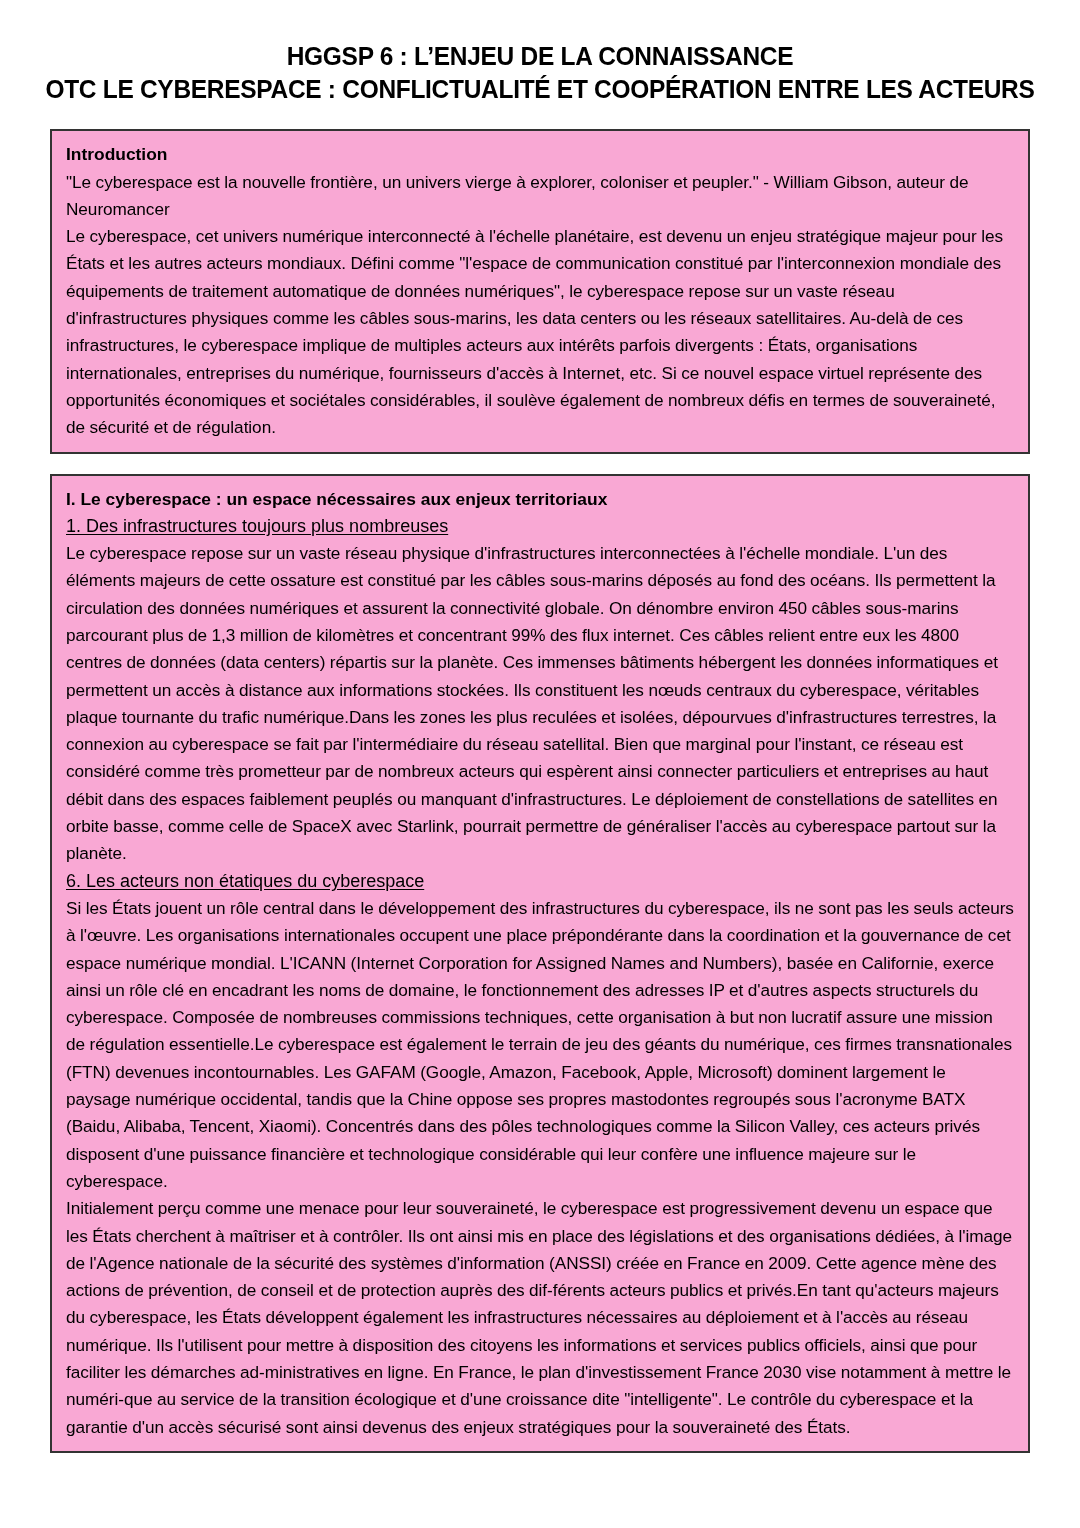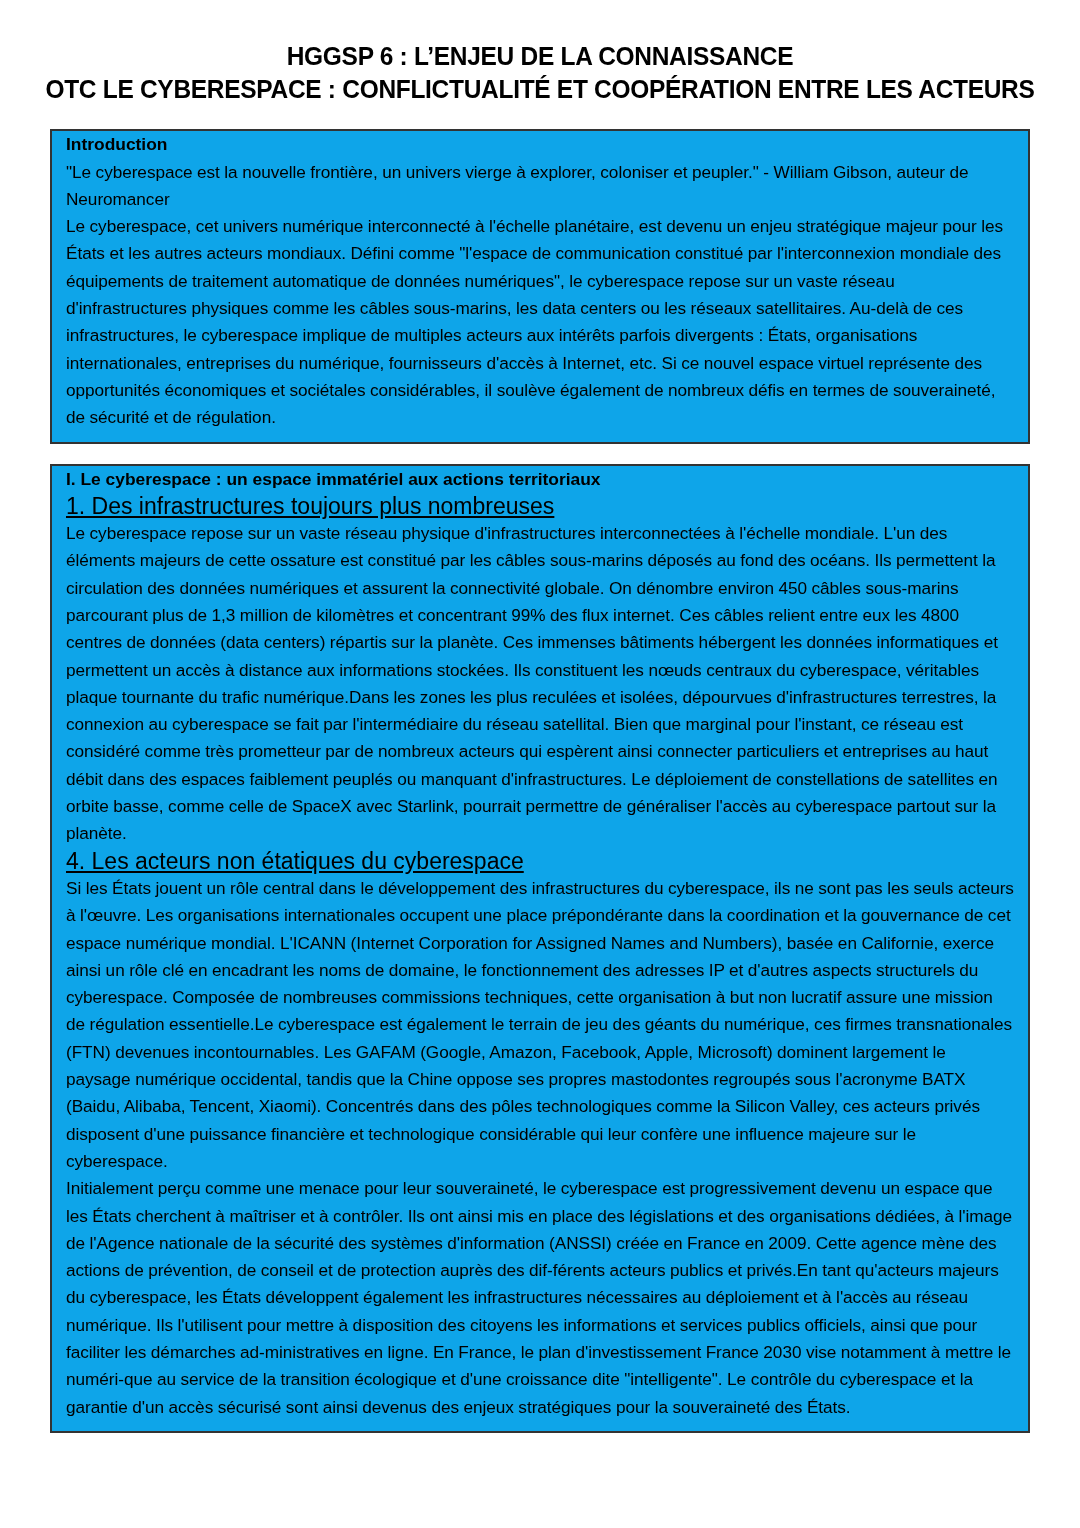--- a/index.html
+++ b/index.html
@@ -39,22 +39,22 @@
     transform-origin: center top;
   }
   .doc-title .line1 { display: block; }
   .doc-title .line2 { display: block; }
 
   
   .box {
     border: 2px solid #333333;
     margin: 0 50px;
     box-sizing: border-box;
-    background: #0ea5e9;
-    padding: 0 14px 10px 14px;
+    background: #f9a8d4;
+    padding: 10px 14px 10px 14px;
   }
   .box.intro-box { margin-top: 24px; }
   .box.part-box  { margin-top: 20px; }
 
   .box p, .box h2, .box h3 {
     margin: 0;
     padding: 0;
   }
 
   .body-text {
@@ -70,21 +70,21 @@
   h2.block-heading {
     font-family: "Liberation Sans", sans-serif;
     font-size: 17.4px;
     line-height: 27.3px;
     font-weight: bold;
     color: #000;
   }
 
   h3.sub-heading {
     font-family: "Liberation Sans", sans-serif;
-    font-size: 23px;
+    font-size: 18px;
     line-height: 27.3px;
     font-weight: normal;
     text-decoration: underline;
     text-underline-offset: 2px;
     color: #000;
   }
 
   .para { margin-bottom: 0; }
 </style>
 </head>
@@ -97,24 +97,24 @@
     <span class="line2">OTC LE CYBERESPACE : CONFLICTUALITÉ ET COOPÉRATION ENTRE LES ACTEURS</span>
   </h1>
 
   <section class="box intro-box">
     <h2 class="block-heading">Introduction</h2>
     <p class="body-text para">"Le cyberespace est la nouvelle frontière, un univers vierge à explorer, coloniser et peupler." - William Gibson, auteur de Neuromancer</p>
     <p class="body-text para">Le cyberespace, cet univers numérique interconnecté à l'échelle planétaire, est devenu un enjeu stratégique majeur pour les États et les autres acteurs mondiaux. Défini comme "l'espace de communication constitué par l'interconnexion mondiale des équipements de traitement automatique de données numériques", le cyberespace repose sur un vaste réseau d'infrastructures physiques comme les câbles sous-marins, les data centers ou les réseaux satellitaires. Au-delà de ces infrastructures, le cyberespace implique de multiples acteurs aux intérêts parfois divergents : États, organisations internationales, entreprises du numérique, fournisseurs d'accès à Internet, etc. Si ce nouvel espace virtuel représente des opportunités économiques et sociétales considérables, il soulève également de nombreux défis en termes de souveraineté, de sécurité et de régulation.</p>
   </section>
 
   <section class="box part-box">
-    <h2 class="block-heading">I. Le cyberespace : un espace immatériel aux actions territoriaux</h2>
+    <h2 class="block-heading">I. Le cyberespace : un espace nécessaires aux enjeux territoriaux</h2>
 
     <h3 class="sub-heading">1. Des infrastructures toujours plus nombreuses</h3>
     <p class="body-text para">Le cyberespace repose sur un vaste réseau physique d'infrastructures interconnectées à l'échelle mondiale. L'un des éléments majeurs de cette ossature est constitué par les câbles sous-marins déposés au fond des océans. Ils permettent la circulation des données numériques et assurent la connectivité globale. On dénombre environ 450 câbles sous-marins parcourant plus de 1,3 million de kilomètres et concentrant 99% des flux internet. Ces câbles relient entre eux les 4800 centres de données (data centers) répartis sur la planète. Ces immenses bâtiments hébergent les données informatiques et permettent un accès à distance aux informations stockées. Ils constituent les nœuds centraux du cyberespace, véritables plaque tournante du trafic numérique.Dans les zones les plus reculées et isolées, dépourvues d'infrastructures terrestres, la connexion au cyberespace se fait par l'intermédiaire du réseau satellital. Bien que marginal pour l'instant, ce réseau est considéré comme très prometteur par de nombreux acteurs qui espèrent ainsi connecter particuliers et entreprises au haut débit dans des espaces faiblement peuplés ou manquant d'infrastructures. Le déploiement de constellations de satellites en orbite basse, comme celle de SpaceX avec Starlink, pourrait permettre de généraliser l'accès au cyberespace partout sur la planète.</p>
 
-    <h3 class="sub-heading">4. Les acteurs non étatiques du cyberespace</h3>
+    <h3 class="sub-heading">6. Les acteurs non étatiques du cyberespace</h3>
     <p class="body-text para">Si les États jouent un rôle central dans le développement des infrastructures du cyberespace, ils ne sont pas les seuls acteurs à l'œuvre. Les organisations internationales occupent une place prépondérante dans la coordination et la gouvernance de cet espace numérique mondial. L'ICANN (Internet Corporation for Assigned Names and Numbers), basée en Californie, exerce ainsi un rôle clé en encadrant les noms de domaine, le fonctionnement des adresses IP et d'autres aspects structurels du cyberespace. Composée de nombreuses commissions techniques, cette organisation à but non lucratif assure une mission de régulation essentielle.Le cyberespace est également le terrain de jeu des géants du numérique, ces firmes transnationales (FTN) devenues incontournables. Les GAFAM (Google, Amazon, Facebook, Apple, Microsoft) dominent largement le paysage numérique occidental, tandis que la Chine oppose ses propres mastodontes regroupés sous l'acronyme BATX (Baidu, Alibaba, Tencent, Xiaomi). Concentrés dans des pôles technologiques comme la Silicon Valley, ces acteurs privés disposent d'une puissance financière et technologique considérable qui leur confère une influence majeure sur le cyberespace.</p>
 
     <p class="body-text para">Initialement perçu comme une menace pour leur souveraineté, le cyberespace est progressivement devenu un espace que les États cherchent à maîtriser et à contrôler. Ils ont ainsi mis en place des législations et des organisations dédiées, à l'image de l'Agence nationale de la sécurité des systèmes d'information (ANSSI) créée en France en 2009. Cette agence mène des actions de prévention, de conseil et de protection auprès des dif-férents acteurs publics et privés.En tant qu'acteurs majeurs du cyberespace, les États développent également les infrastructures nécessaires au déploiement et à l'accès au réseau numérique. Ils l'utilisent pour mettre à disposition des citoyens les informations et services publics officiels, ainsi que pour faciliter les démarches ad-ministratives en ligne. En France, le plan d'investissement France 2030 vise notamment à mettre le numéri-que au service de la transition écologique et d'une croissance dite "intelligente". Le contrôle du cyberespace et la garantie d'un accès sécurisé sont ainsi devenus des enjeux stratégiques pour la souveraineté des États.</p>
   </section>
 
 </div>
 
 </body></html>

